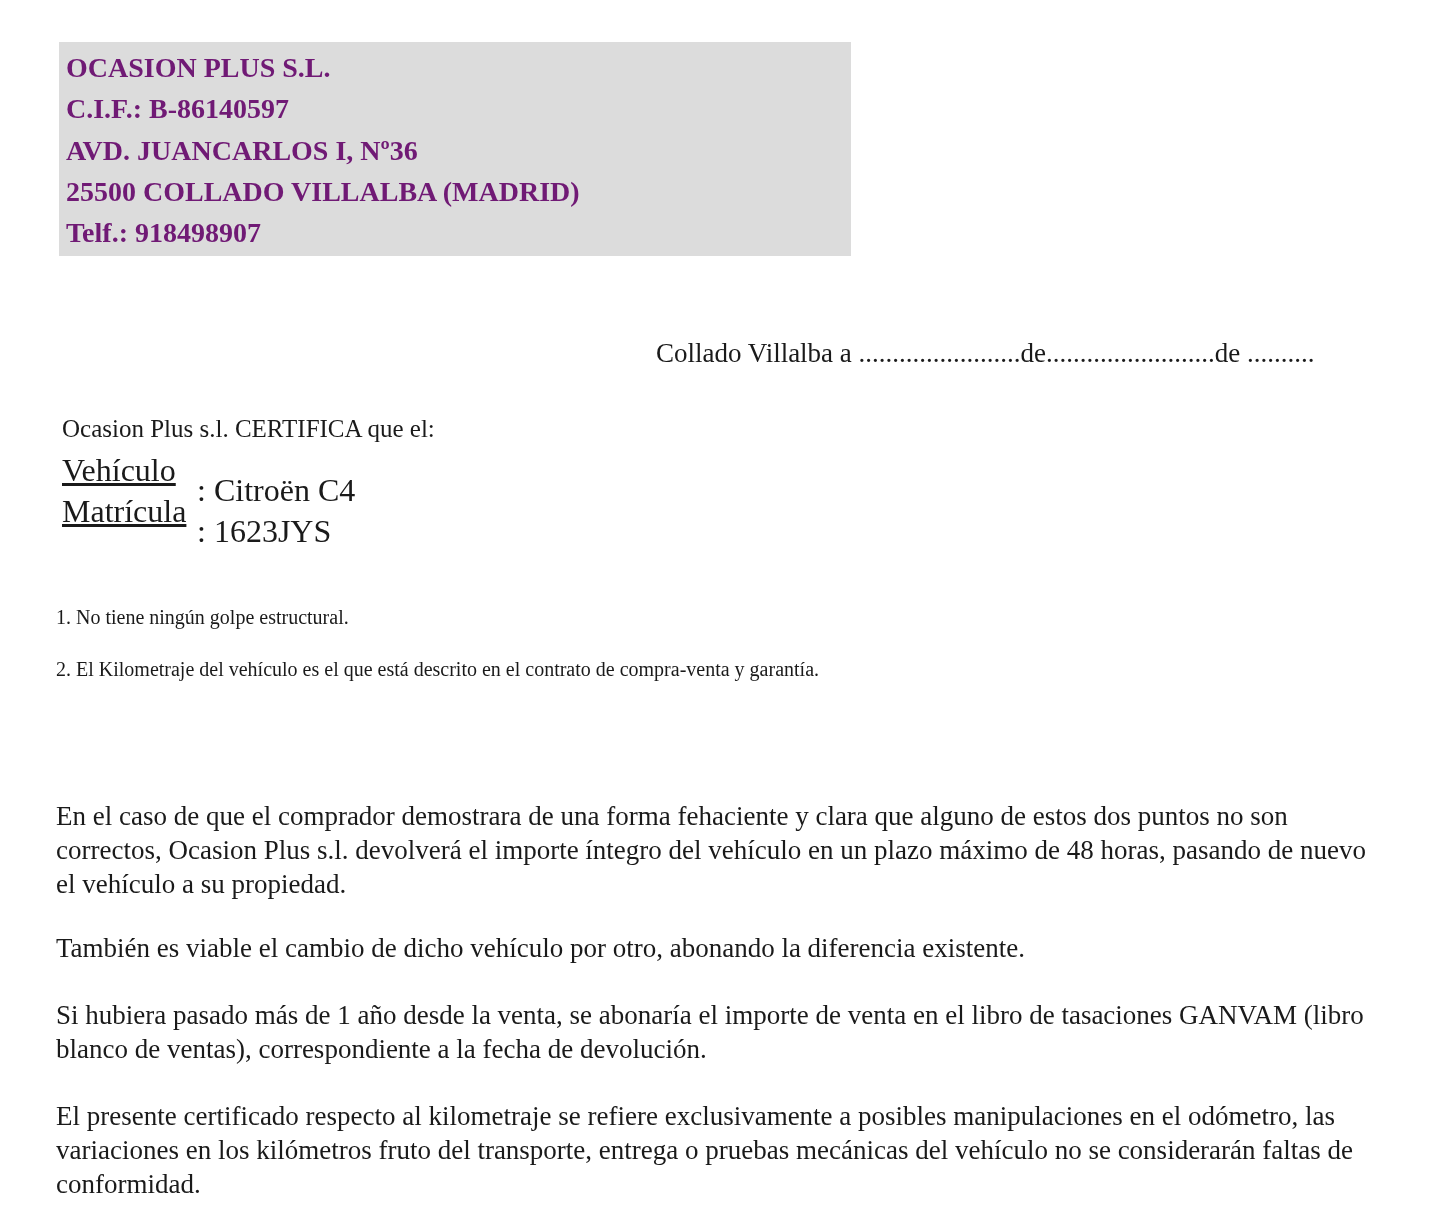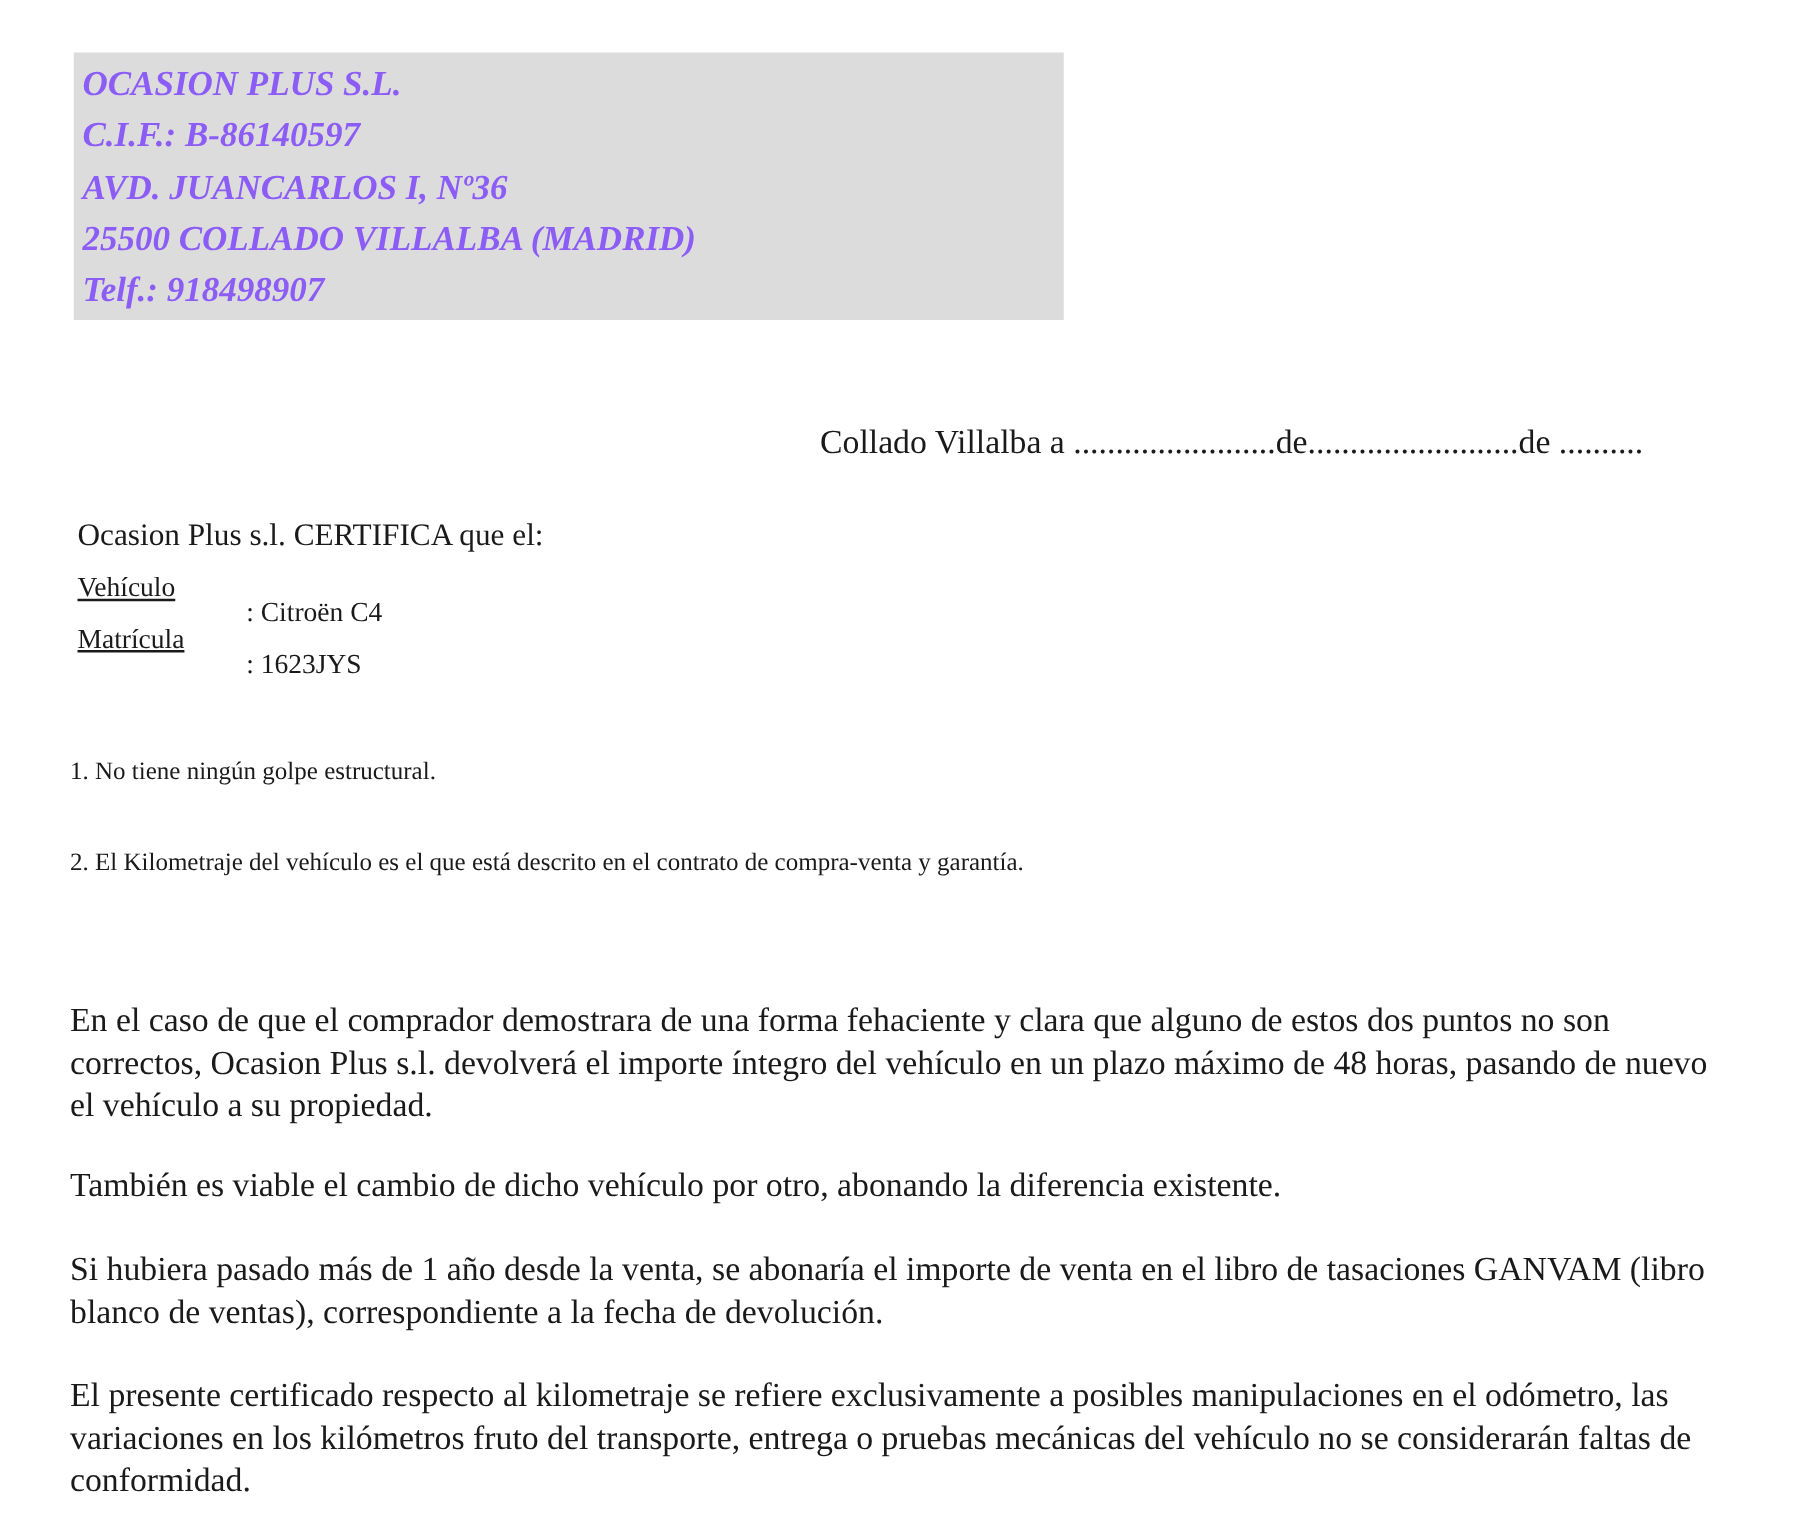--- a/index.html
+++ b/index.html
@@ -8,28 +8,28 @@
     font-family: "Liberation Serif", "DejaVu Serif", serif;
     color: #1a1a1a;
   }
   .header-box {
     position: absolute; left: 59px; top: 42px; width: 792px; height: 214px;
     background: #dcdcdc;
   }
   .header-line {
     position: absolute; left: 66px;
     font-weight: bold; font-size: 28px; line-height: 32px;
-    white-space: nowrap; color: #8b5cf6; font-style: italic;
+    white-space: nowrap; color: #701a75;
   }
   .date-line {
     position: absolute; left: 656px; top: 337px;
     font-size: 27px; line-height: 32px; white-space: nowrap; text-align: center;
   }
   .intro { position: absolute; left: 62px; top: 413px; font-size: 25px; line-height: 32px; white-space: nowrap; }
-  .field-row { position: absolute; left: 62px; font-size: 22px; line-height: 32px; white-space: nowrap; }
+  .field-row { position: absolute; left: 62px; font-size: 32px; line-height: 32px; white-space: nowrap; }
   .field-label { text-decoration: underline; display: inline-block; }
   .field-value { position: absolute; white-space: nowrap; margin-top: 20px; }
   .point { position: absolute; left: 56px; font-size: 20px; line-height: 32px; white-space: nowrap; }
   .para { position: absolute; left: 56px; width: 1330px; font-size: 27px; line-height: 34px; font-family: Liberation Serif, serif; }
 </style>
 </head>
 <body>
 
 <div class="header-box"></div>
 <div class="header-line" style="top:52px">OCASION PLUS S.L.</div>
@@ -45,18 +45,18 @@
 <div class="field-row" style="top:454px">
   <span class="field-label">Vehículo</span>
   <span class="field-value" style="left:135px">: Citroën C4</span>
 </div>
 <div class="field-row" style="top:495px">
   <span class="field-label">Matrícula</span>
   <span class="field-value" style="left:135px">: 1623JYS</span>
 </div>
 
 <div class="point" style="top:601px">1. No tiene ningún golpe estructural.</div>
-<div class="point" style="top:674px">2. El Kilometraje del vehículo es el que está descrito en el contrato de compra-venta y garantía.</div>
+<div class="point" style="top:653px">2. El Kilometraje del vehículo es el que está descrito en el contrato de compra-venta y garantía.</div>
 
 <div class="para" style="top:799px">En el caso de que el comprador demostrara de una forma fehaciente y clara que alguno de estos dos puntos no son correctos, Ocasion Plus s.l. devolverá el importe íntegro del vehículo en un plazo máximo de 48 horas, pasando de nuevo el vehículo a su propiedad.</div>
 <div class="para" style="top:931px">También es viable el cambio de dicho vehículo por otro, abonando la diferencia existente.</div>
 <div class="para" style="top:998px">Si hubiera pasado más de 1 año desde la venta, se abonaría el importe de venta en el libro de tasaciones GANVAM (libro blanco de ventas), correspondiente a la fecha de devolución.</div>
 <div class="para" style="top:1099px">El presente certificado respecto al kilometraje se refiere exclusivamente a posibles manipulaciones en el odómetro, las variaciones en los kilómetros fruto del transporte, entrega o pruebas mecánicas del vehículo no se considerarán faltas de conformidad.</div>
 
 </body></html>

